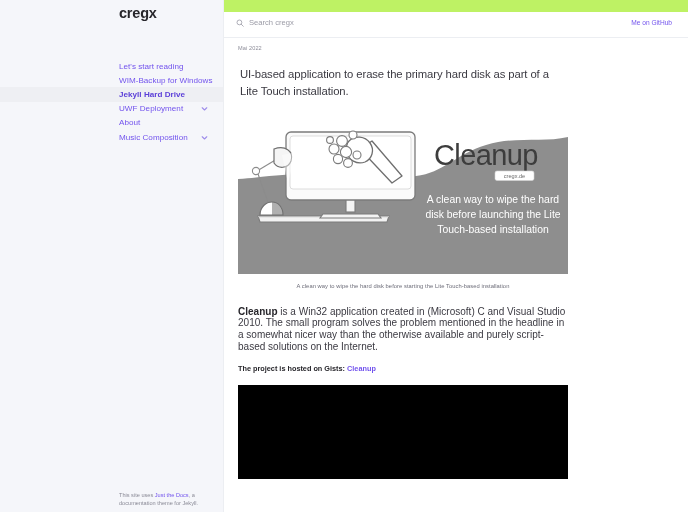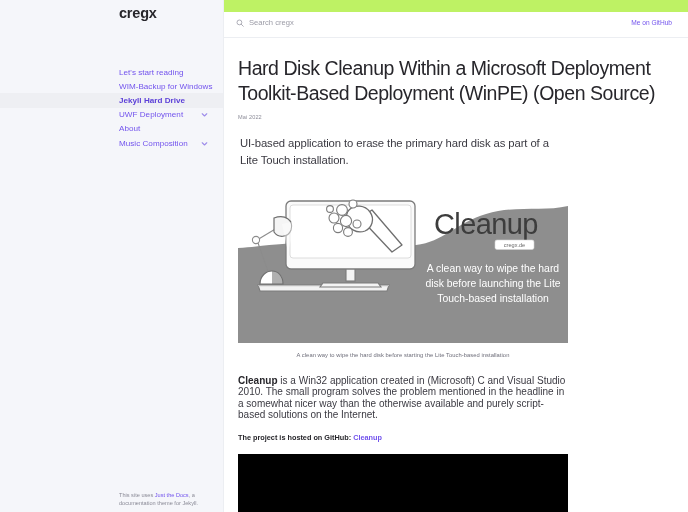--- a/index.html
+++ b/index.html
@@ -29,21 +29,21 @@
   .site-logo {
     position: absolute;
     left: 119px; top: 5px;
     font-size: 14.5px;
     font-weight: 700;
     letter-spacing: -0.2px;
     color: #27262b;
   }
   .nav {
     position: absolute;
-    left: 0; top: 65px;
+    left: 0; top: 59px;
     width: 223px;
   }
   .nav-item {
     position: relative;
     display: flex;
     align-items: center;
     height: 14.2px;
     padding: 0 10px 0 119px;
     font-size: 8.1px;
     color: #7253ed;
@@ -242,21 +242,20 @@
             <line x1="10.4" y1="10.4" x2="14.6" y2="14.6" stroke-linecap="round"></line>
           </svg>
         </span>
         <input class="search-input" type="text" placeholder="Search cregx" style="">
       </div>
       <a class="gh-link" href="#">Me on GitHub</a>
     </div>
 
     <div class="content">
 
-      <h1 class="title">Hard Disk Cleanup Within a Microsoft Deployment Toolkit-Based Deployment (WinPE) (Open Source)</h1>
       <div class="date">Mai 2022</div>
       <p class="lede">UI-based application to erase the primary hard disk as part of a Lite Touch installation.</p>
 
       <div class="hero">
         <svg width="330" height="155" viewBox="0 0 330 155" xmlns="http://www.w3.org/2000/svg">
           <rect x="0" y="0" width="330" height="155" fill="#ffffff"></rect>
 
           <path d="M0,60 C38,57 52,54 80,55 C120,56 150,60 178,57
                    C205,54 218,35 248,26 C278,17 305,24 330,18
                    L330,155 L0,155 Z" fill="#8e8e8e"></path>
@@ -308,19 +307,19 @@
           <text x="255" y="84" text-anchor="middle" font-family="Liberation Sans, sans-serif" font-size="10.4" fill="#ffffff">A clean way to wipe the hard</text>
           <text x="255" y="99" text-anchor="middle" font-family="Liberation Sans, sans-serif" font-size="10.4" fill="#ffffff">disk before launching the Lite</text>
           <text x="255" y="114" text-anchor="middle" font-family="Liberation Sans, sans-serif" font-size="10.4" fill="#ffffff">Touch-based installation</text>
         </svg>
       </div>
 
       <div class="hero-caption">A clean way to wipe the hard disk before starting the Lite Touch-based installation</div>
 
       <p class="body-p"><b>Cleanup</b><span> is a Win32 application created in (Microsoft) C and Visual Studio 2010. The small program solves the problem mentioned in the headline in a somewhat nicer way than the otherwise available and purely script-based solutions on the Internet.</span></p>
 
-      <p class="host-line"><span>The project is hosted on GitHub: </span><a href="#">Cleanup</a></p>
+      <p class="host-line"><span>The project is hosted on Gists: </span><a href="#">Cleanup</a></p>
 
       <div class="video"></div>
 
     </div>
   </section>
 </div>
 
 </body></html>

